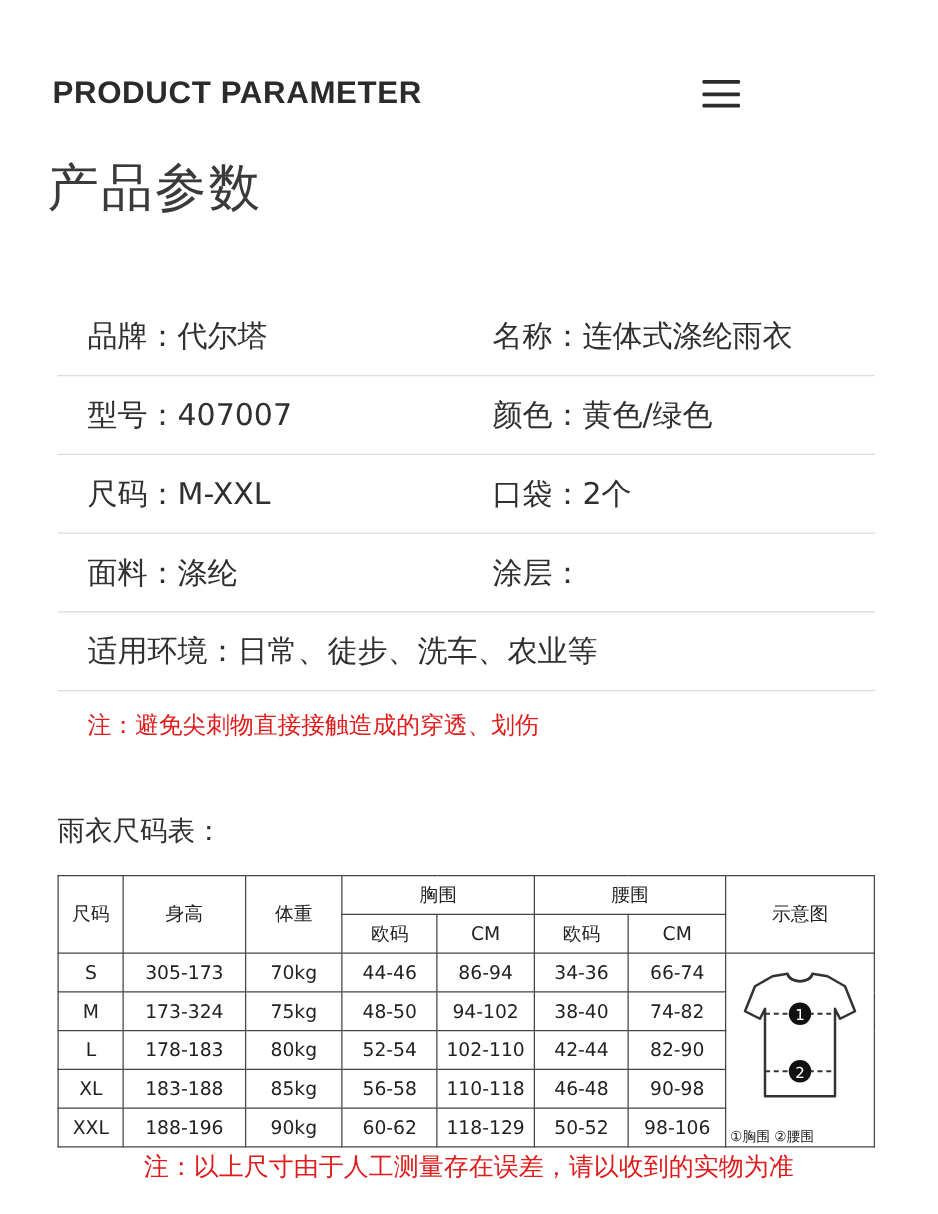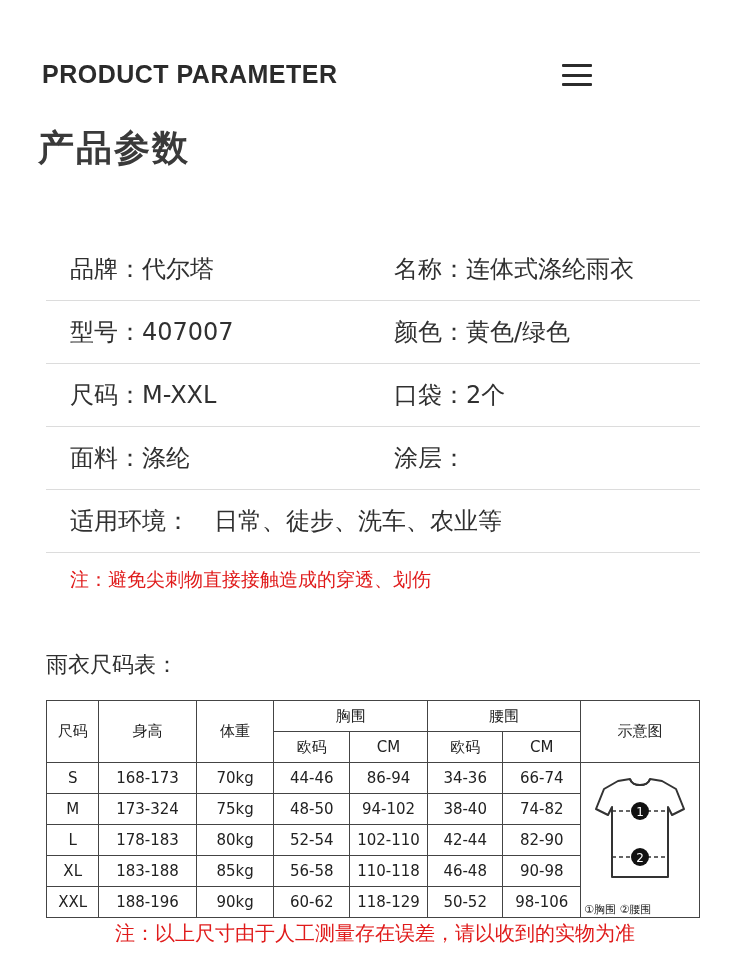--- a/index.html
+++ b/index.html
@@ -53,22 +53,22 @@
     height: 3px;
     width: 100%;
     background: #2b2b2b;
     border-radius: 1px;
   }
 
   .title-cn {
     position: absolute;
     top: 128px;
     left: 38px;
-    font-size: 36px;
-    font-weight: bold;
+    font-size: 41px;
+    font-weight: normal;
     color: #3a3a3a;
     letter-spacing: 2px;
     line-height: 1.1;
     font-family: "DejaVu Sans", "Liberation Sans", sans-serif;
   }
 
   
   .params {
     position: absolute;
     top: 238px;
@@ -96,21 +96,20 @@
   }
   .param-cell.right {
     flex: 1;
     padding-left: 16px;
     box-sizing: border-box;
   }
   .param-cell.full {
     width: 100%;
     padding-left: 24px;
     box-sizing: border-box;
-    gap: 24px;
   }
   .param-label {
     white-space: nowrap;
   }
   .param-value {
     white-space: nowrap;
   }
   .note-red {
     font-size: 19px;
     color: #e01b1b;
@@ -268,21 +267,21 @@
       </tr>
       <tr>
         <th class="col-eu">欧码</th>
         <th class="col-cm">CM</th>
         <th class="col-eu">欧码</th>
         <th class="col-cm">CM</th>
       </tr>
 
       <tr>
         <td>S</td>
-        <td>168-173</td>
+        <td>305-173</td>
         <td>70kg</td>
         <td>44-46</td>
         <td>86-94</td>
         <td>34-36</td>
         <td>66-74</td>
         <td class="fig-cell" rowspan="5">
           <div class="fig-wrap">
             <svg width="112" height="132" viewBox="0 0 112 132">
               <path d="M34 16 L20 24 L12 44 L24 50 L28 42 L28 112 L84 112 L84 42 L88 50 L100 44 L92 24 L78 16 L66 14 C64 22 48 22 46 14 Z" fill="#ffffff" stroke="#333333" stroke-width="2" stroke-linejoin="round"></path>
               <path d="M46 14 C48 22 64 22 66 14" fill="none" stroke="#333333" stroke-width="2"></path>

